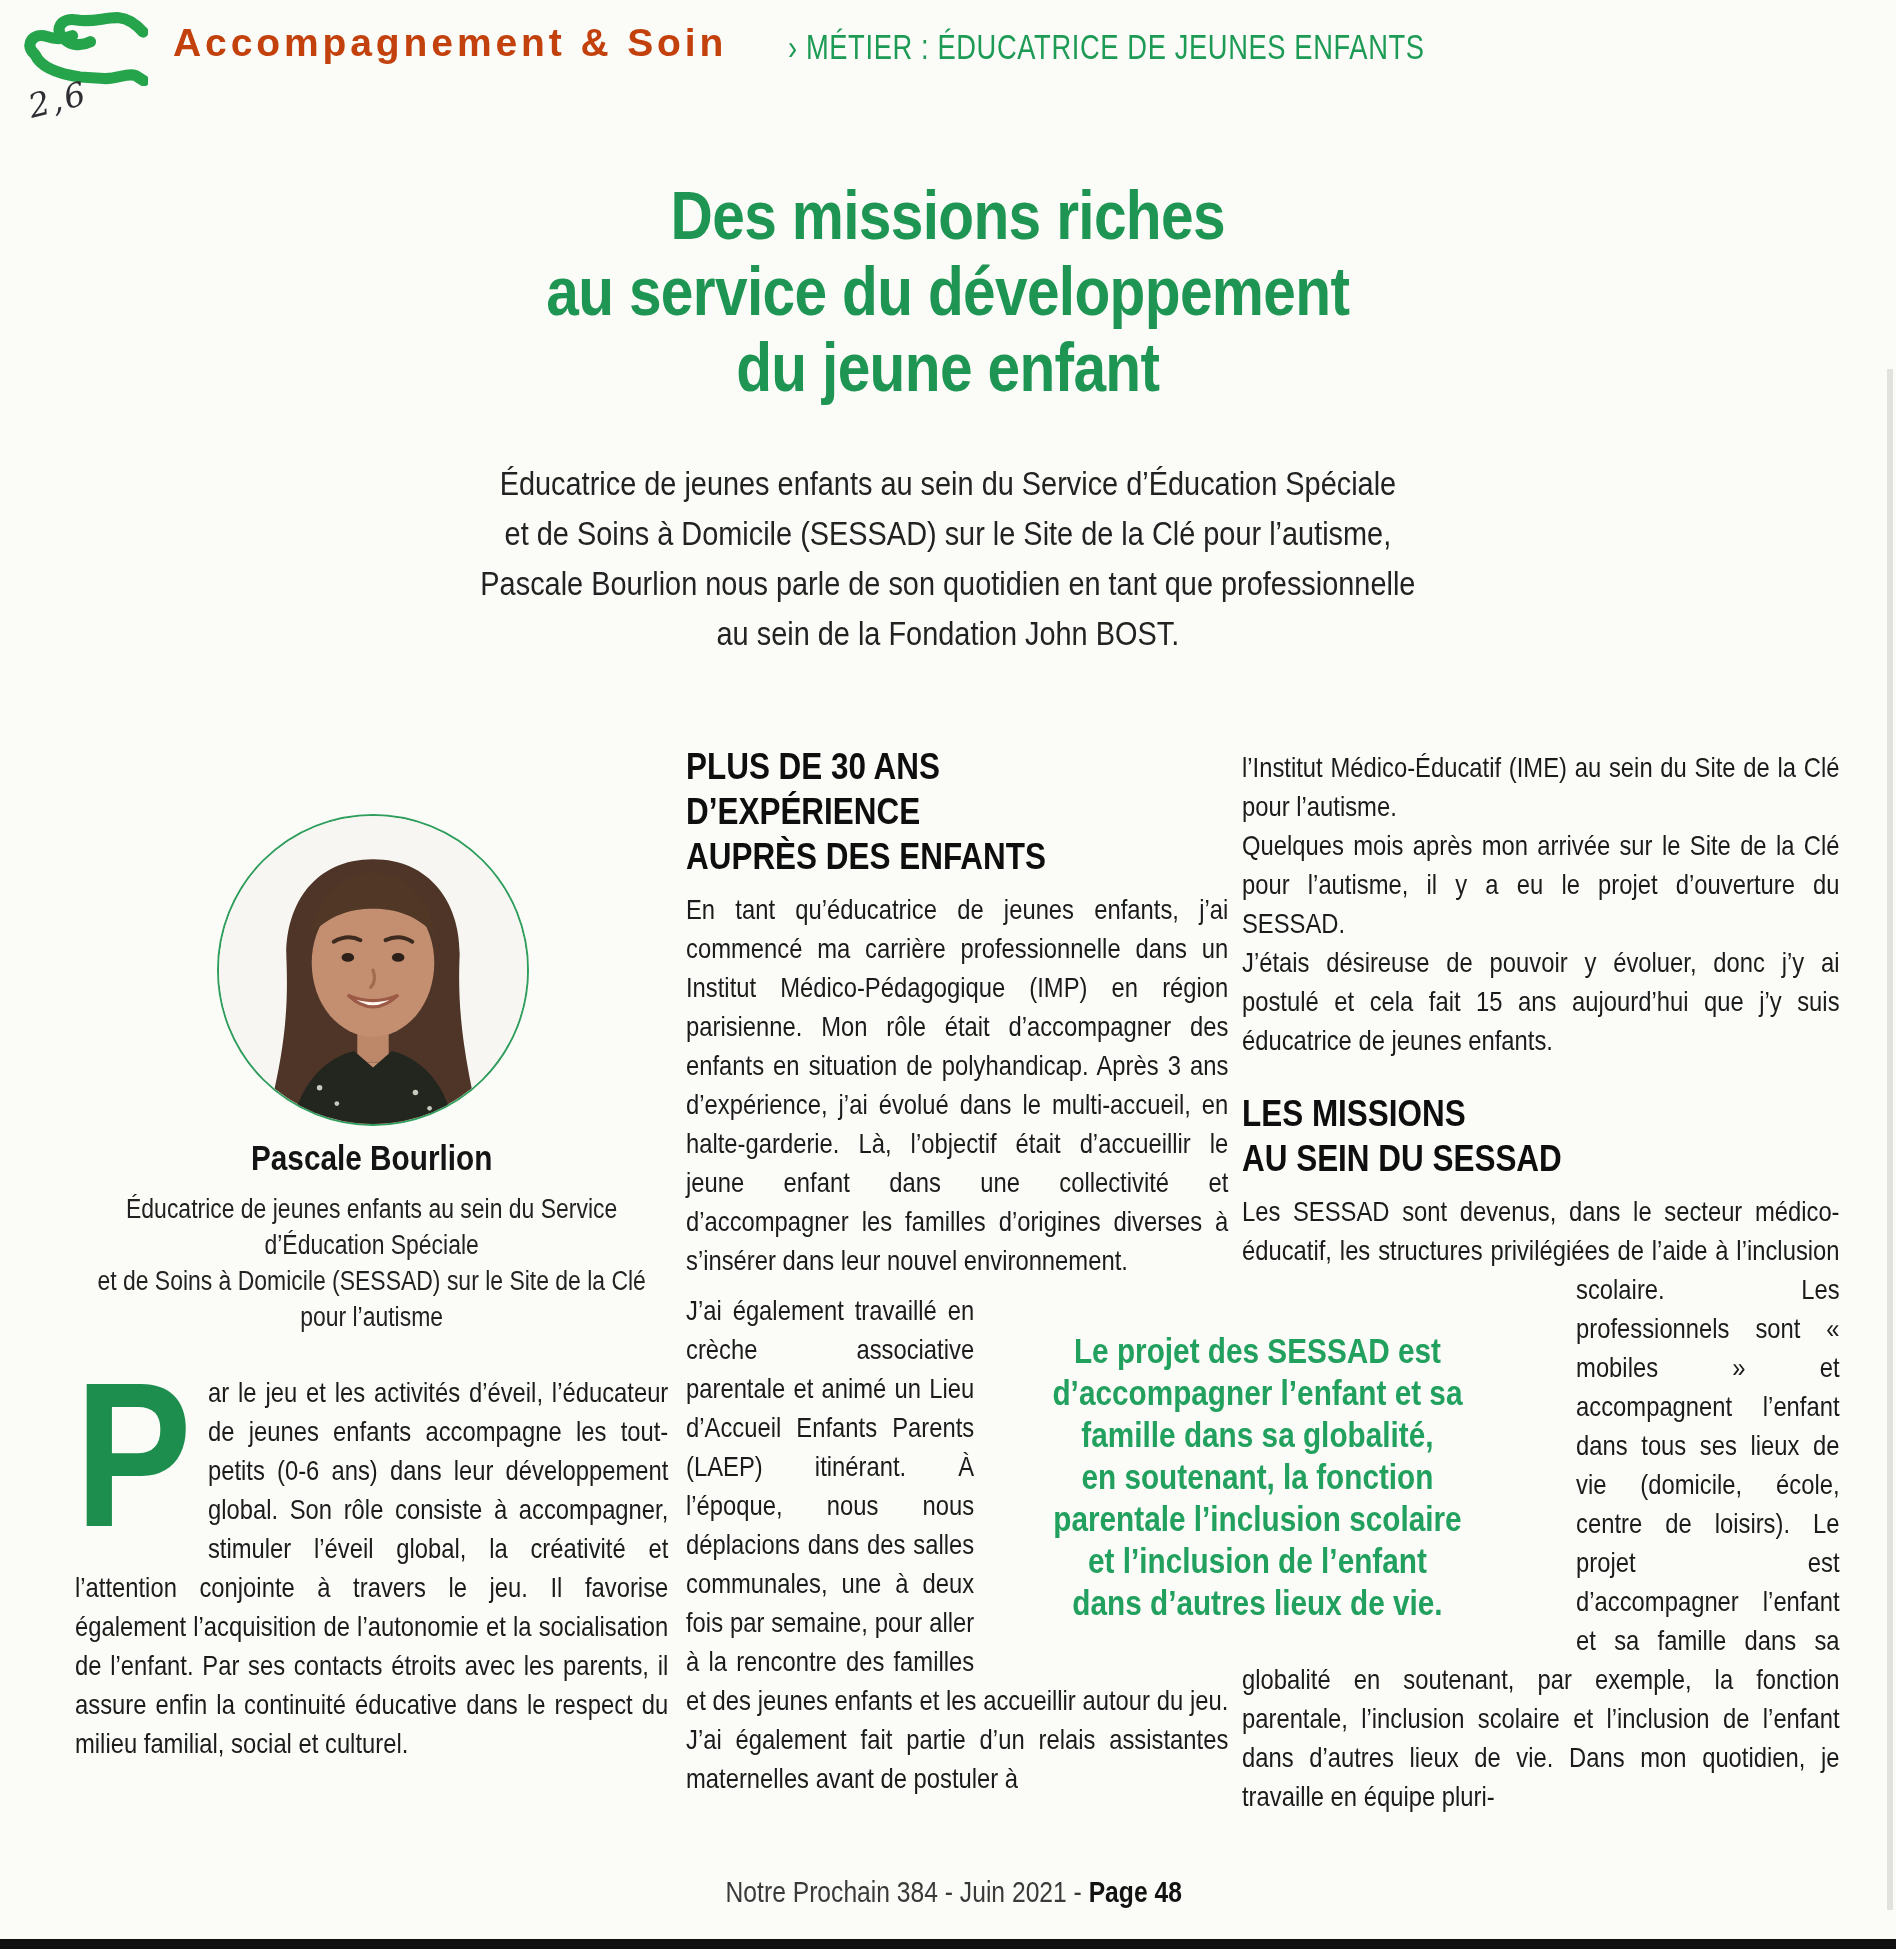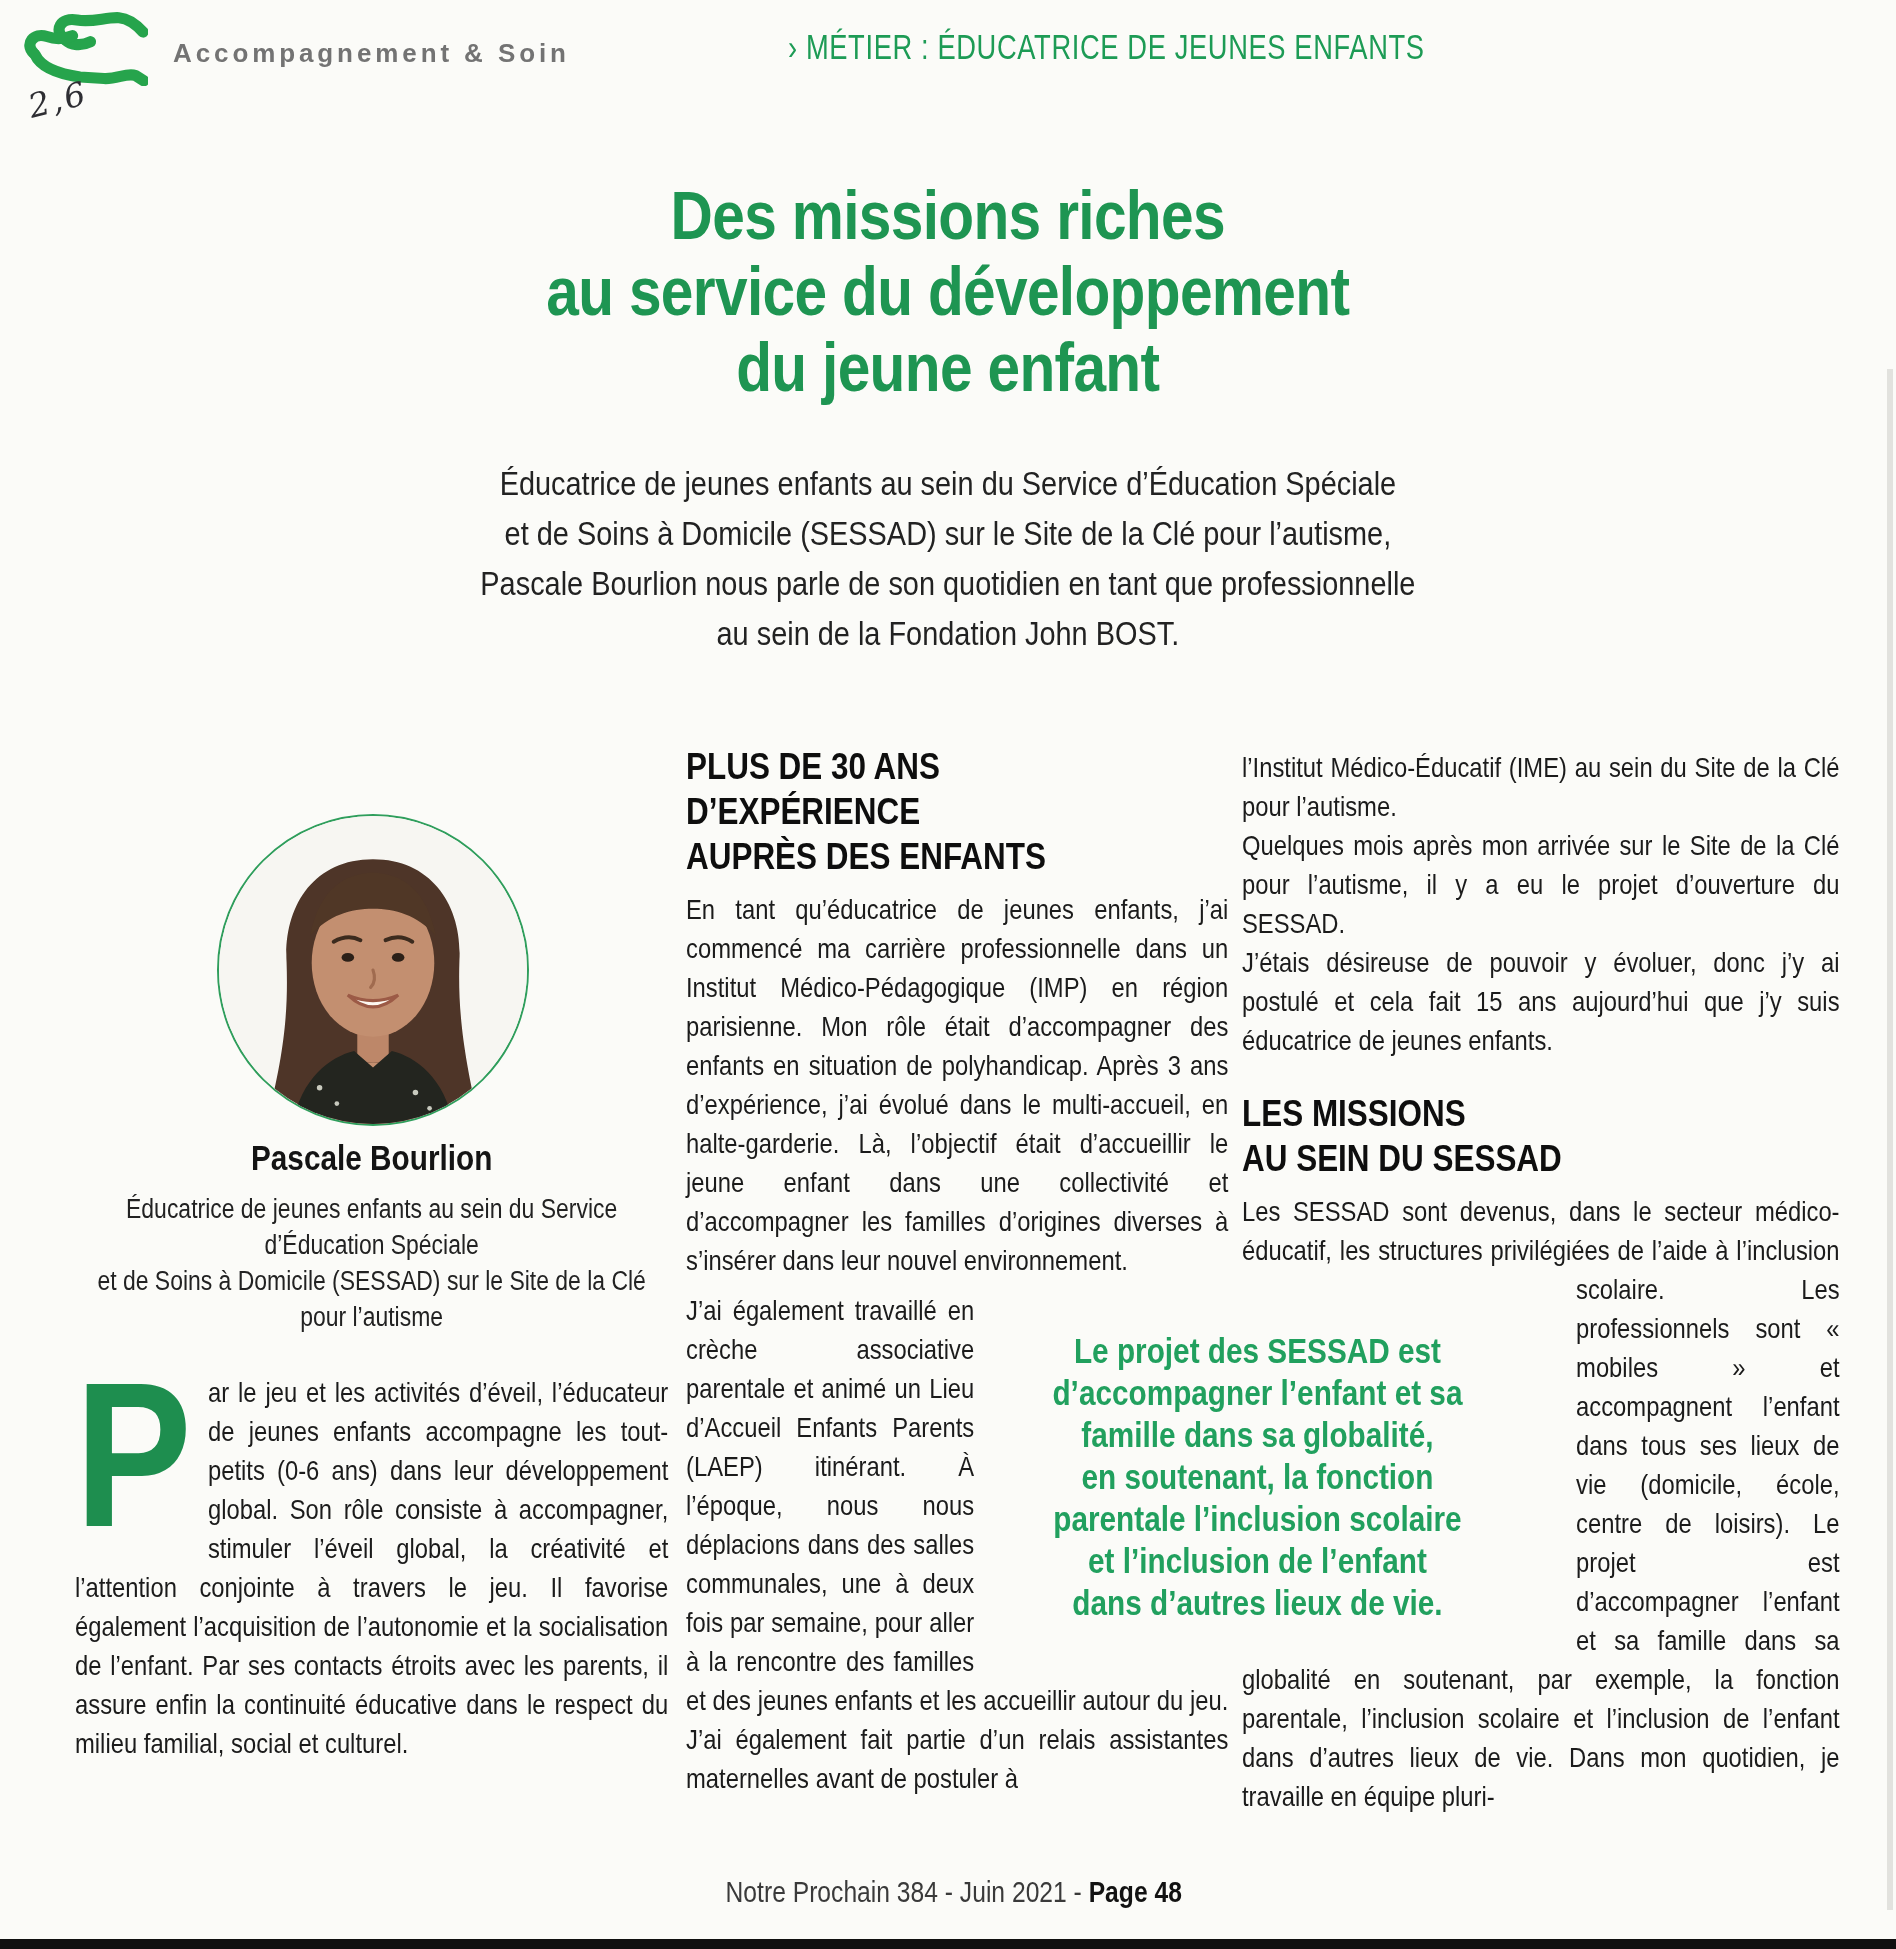--- a/index.html
+++ b/index.html
@@ -5,21 +5,21 @@
   html,body{margin:0;padding:0;background:#e8e8e6;}
   .page{
     position:relative;width:1896px;height:1950px;background:#fbfbf8;overflow:hidden;
     font-family:"Liberation Sans",sans-serif;color:#1c1c1c;
   }
   .abs{position:absolute;}
   
   .logo-box{left:23.6px;top:11px;width:124px;height:75px;}
   .handnote{left:28px;top:80px;font-family:"DejaVu Serif",serif;font-style:italic;
     font-size:33px;color:#2e2e33;transform:rotate(-14deg);letter-spacing:2.4px;}
-  .section-title{left:173px;top:38px;font-size:26px;font-weight:bold;letter-spacing:3.9px;color:#737373;white-space:nowrap;}
+  .section-title{left:173px;top:21px;font-size:39px;font-weight:bold;letter-spacing:3.9px;color:#c2410c;white-space:nowrap;}
   .category-tag{left:788px;top:27px;width:770px;transform:scaleX(0.78);transform-origin:top left;
     font-size:35px;color:#1d9b55;letter-spacing:0.8px;white-space:nowrap;}
   
   .article-title{left:476px;top:178px;width:1110px;transform:scaleX(0.85);transform-origin:top left;
     text-align:center;font-size:69px;line-height:76px;font-weight:bold;color:#1e9552;letter-spacing:-0.8px;}
   .intro{left:358px;top:458px;width:1388px;transform:scaleX(0.85);transform-origin:top left;
     text-align:center;font-size:34px;line-height:50px;color:#222;}
   
   .portrait{left:217px;top:814px;width:308px;height:308px;border-radius:50%;
     border:2.4px solid #2f9e5c;overflow:hidden;background:#f7f6f2;}

